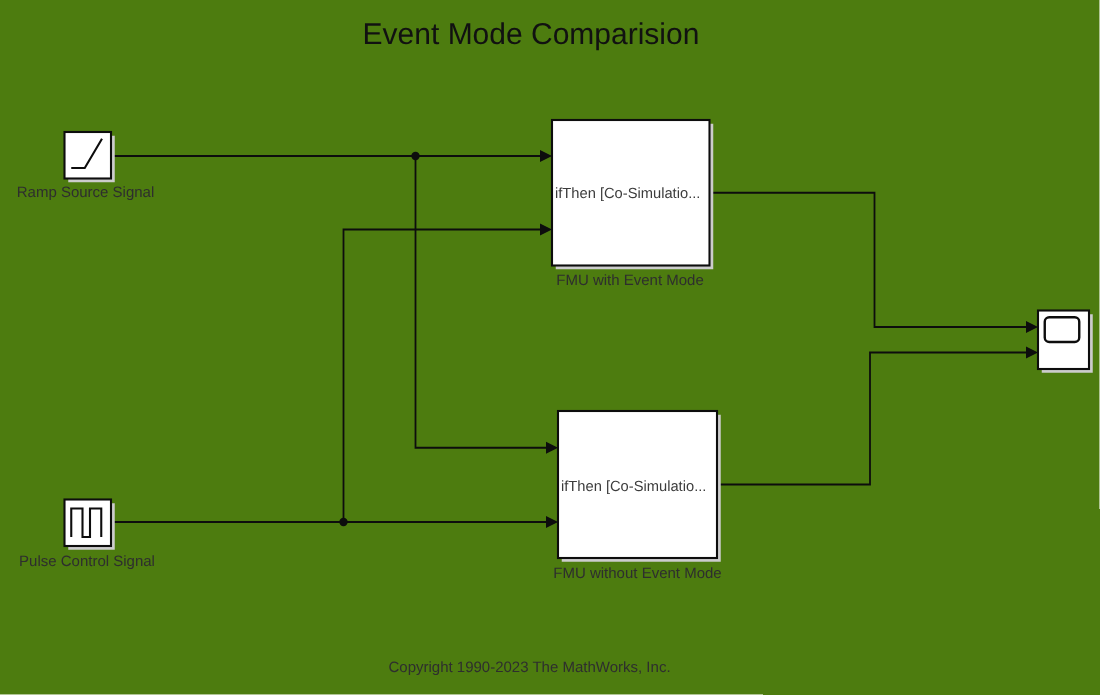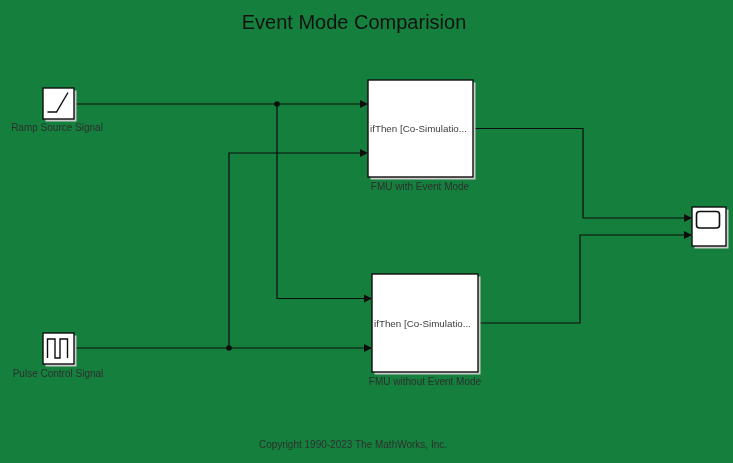--- a/index.html
+++ b/index.html
@@ -1,20 +1,20 @@
 <!DOCTYPE html>
 <html><head>
 <meta charset="utf-8">
 <style>
   html, body { margin: 0; padding: 0; background: #ffffff; }
   .canvas-wrap {
     position: relative;
     width: 733px;
     height: 463px;
-    background: #15803d;
+    background: #4d7c0f;
     font-family: "Liberation Sans", sans-serif;
     overflow: hidden;
   }
   svg text {
     font-family: "Liberation Sans", sans-serif;
     fill: #2e2e2e;
   }
   text.title-text { font-size: 20px; fill: #111111; }
   text.block-label { font-size: 10px; fill: #2e2e2e; }
   text.inner-text { font-size: 9.8px; fill: #3c3c3c; }

